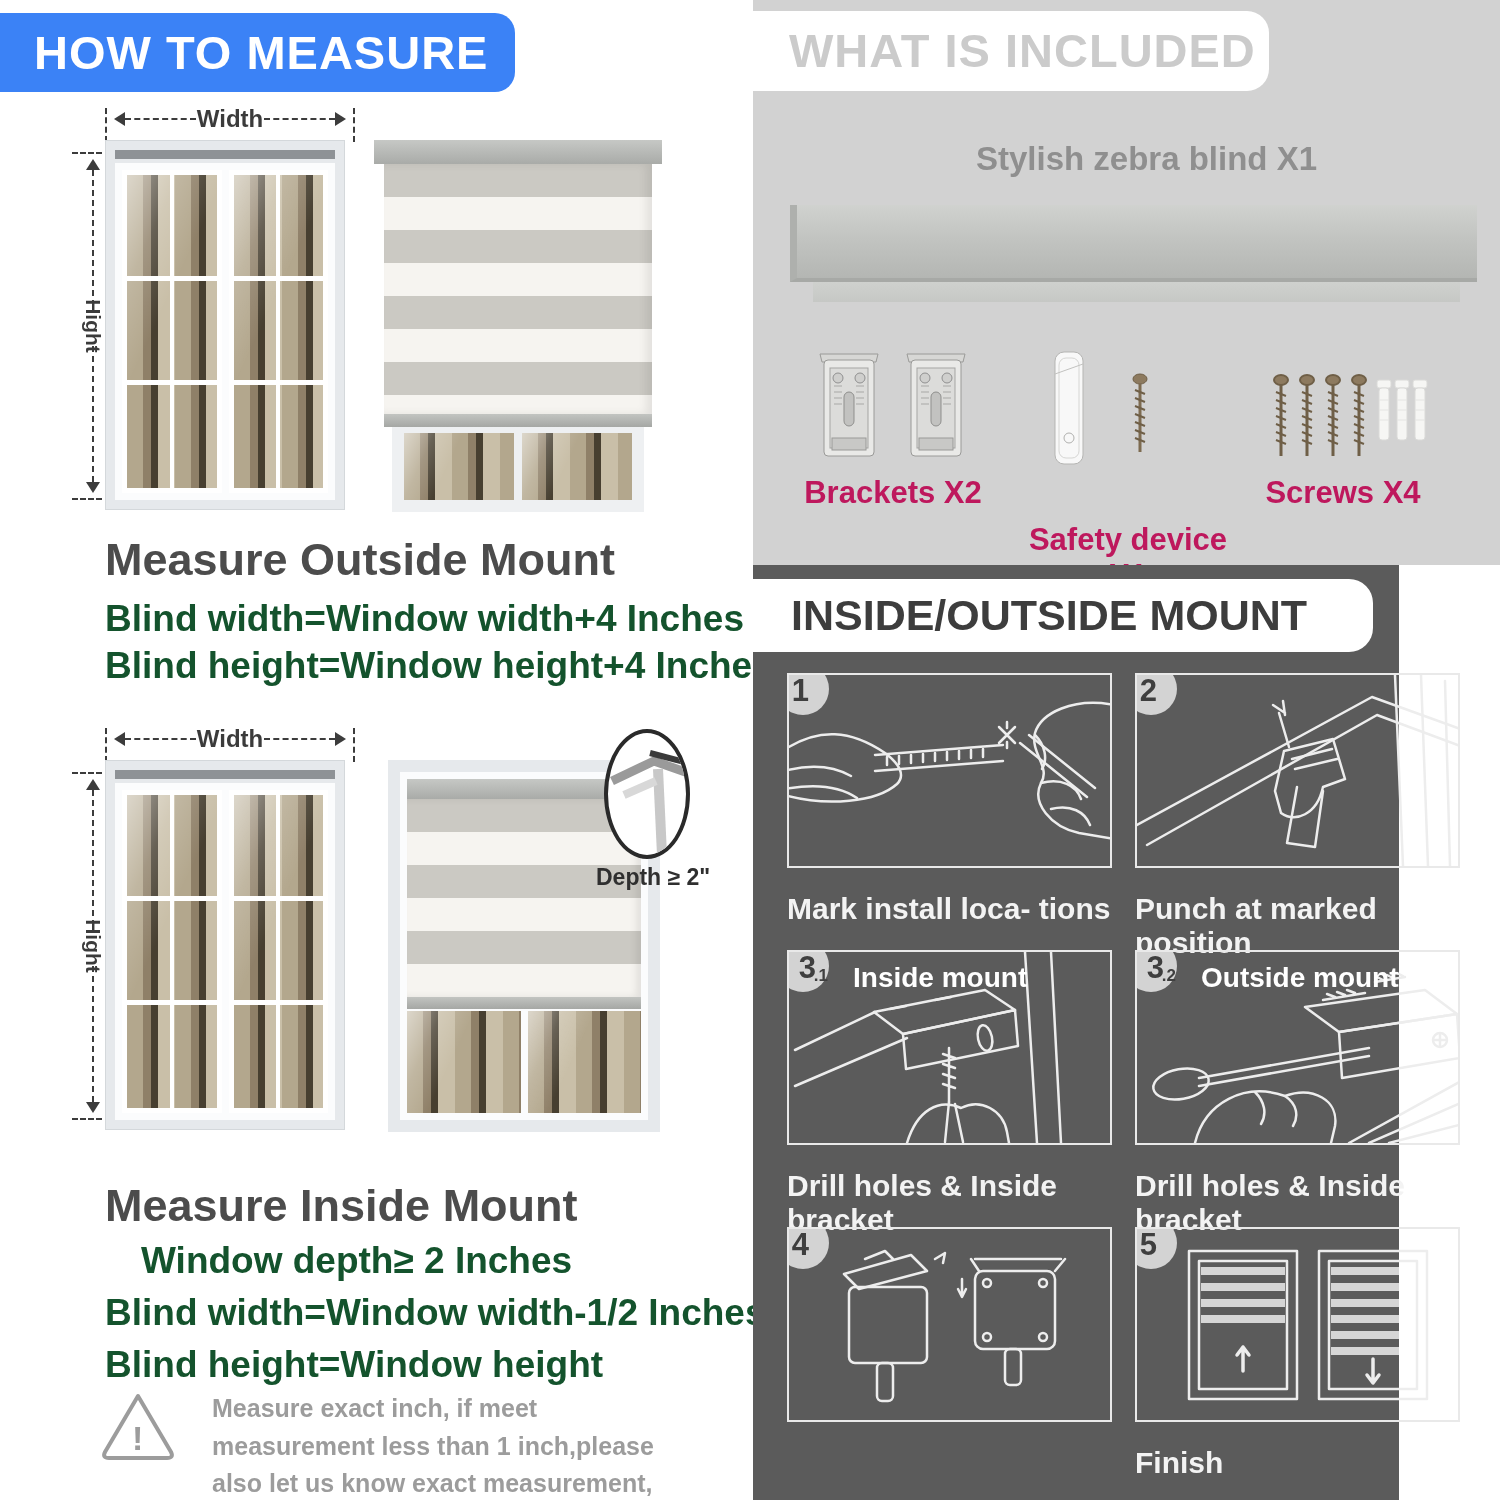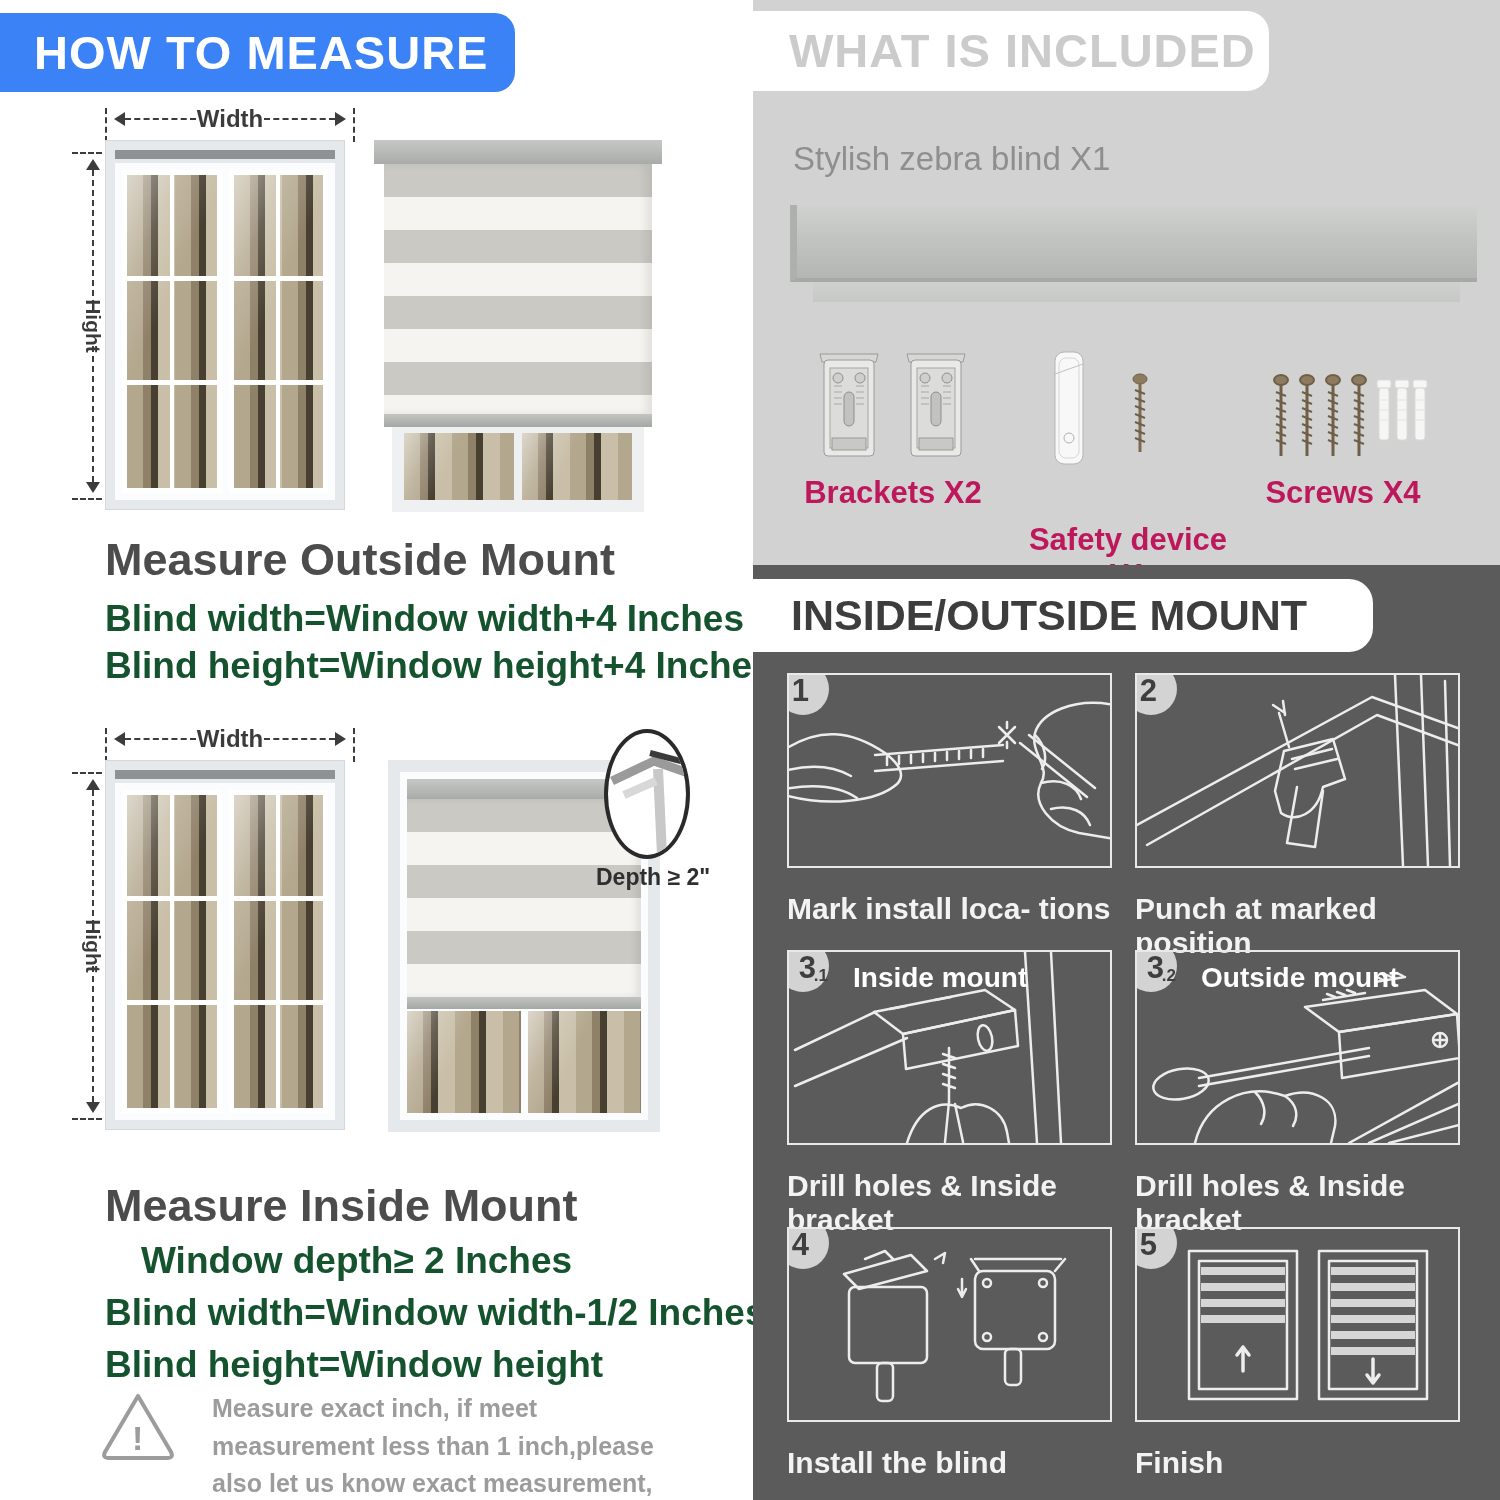--- a/index.html
+++ b/index.html
@@ -8,21 +8,21 @@
   .abs{position:absolute;}
 
   
   .hdr-measure{left:0;top:13px;width:515px;height:79px;background:#3b82f6;
     border-radius:0 20px 20px 0;color:#ffffff;font-size:47px;font-weight:bold;
     line-height:79px;padding-left:34px;box-sizing:border-box;letter-spacing:1px;}
   .sec-top{left:753px;top:0;width:747px;height:565px;background:#d2d2d2;}
   .hdr-included{left:0;top:11px;width:516px;height:80px;background:#ffffff;
     border-radius:0 22px 22px 0;color:#cbcbcb;font-size:47px;font-weight:bold;
     line-height:80px;padding-left:36px;box-sizing:border-box;letter-spacing:1px;}
-  .sec-dark{left:753px;top:565px;width:747px;height:935px;background:#5b5b5b;}
+  .sec-dark{left:753px;top:565px;width:646px;height:935px;background:#5b5b5b;}
   .hdr-mount{left:0;top:14px;width:620px;height:73px;background:#ffffff;
     border-radius:0 24px 24px 0;color:#3d3d3d;font-size:43px;font-weight:bold;
     line-height:73px;padding-left:38px;box-sizing:border-box;}
 
   
   .h2{font-size:45px;font-weight:bold;color:#4c4c4c;}
   .formula{font-size:37px;font-weight:bold;color:#14532d;}
   .warn-text{font-size:25px;font-weight:bold;color:#9c9c9c;line-height:1.5;}
   .warn-bang{font-size:34px;font-weight:bold;color:#9c9c9c;}
 
@@ -66,21 +66,21 @@
   .blind-in .cassette{height:20px;background:linear-gradient(180deg,#c6c8c5,#a9aba8);}
   .blind-in .fabric{height:198px;box-shadow:inset -5px 0 7px rgba(0,0,0,.08);}
   .blind-in .rail{height:12px;background:linear-gradient(180deg,#c2c4c1,#a5a7a4);}
   .blind-in .glassrow{flex:1;display:flex;gap:7px;margin-top:2px;}
   .blind-in .pane{flex:1;}
 
   .depth-circle{width:86px;height:130px;border-radius:50%;background:#ffffff;border:4px solid #2a2a2a;box-sizing:border-box;overflow:hidden;}
   .depth-lbl{font-size:23px;font-weight:bold;color:#2f2f2f;}
 
   
-  .blind-title{font-size:33px;font-weight:normal;color:#8f8f8f;text-align:left;}
+  .blind-title{font-size:33px;font-weight:bold;color:#8f8f8f;text-align:center;}
   .cassette-big{background:linear-gradient(180deg,#d0d2cf 0%,#c2c4c1 45%,#b4b6b3 100%);
     border-left:7px solid #aeb0ad;border-bottom:4px solid #a7a9a6;box-sizing:border-box;}
   .cassette-big2{background:linear-gradient(180deg,#cfd1ce,#c6c8c5);}
   .item-lbl{font-size:31px;font-weight:bold;color:#be185d;text-align:center;}
 
   
   .panel{position:absolute;width:325px;height:195px;border:2px solid #e9e9e9;box-sizing:border-box;overflow:hidden;}
   .badge{position:absolute;left:-12px;top:-12px;width:52px;height:52px;border-radius:50%;background:#d3d3d3;}
   .badge .num{position:absolute;right:13px;bottom:6px;font-size:31px;font-weight:bold;color:#3f3f3f;}
   .badge .sub{position:absolute;right:1px;bottom:6px;font-size:17px;font-weight:bold;color:#3f3f3f;}
@@ -405,21 +405,20 @@
         <circle cx="198" cy="108" r="4"></circle>
           <circle cx="254" cy="108" r="4"></circle>
         <rect x="216" y="120" width="16" height="36" rx="5"></rect>
         <path d="M173,50 v16 M169,60 l4,8 l4,-8"></path>
       </svg>
       <div class="badge">
         <span class="num shift">4</span>
         <span class="sub"></span>
       </div>
     </div>
-    <div class="caption" style="left:34px;top:869px;">Install the blind</div>
 
     <div class="panel" style="left:382px;top:662px;">
       <svg class="lineart" width="321" height="191" viewBox="0 0 321 191">
         <rect x="52" y="22" width="108" height="148"></rect>
         <rect x="62" y="32" width="88" height="128"></rect>
         <g stroke="none" fill="rgba(255,255,255,0.75)">
           <rect x="64" y="38" width="84" height="8"></rect>
             <rect x="64" y="54" width="84" height="8"></rect>
           <rect x="64" y="70" width="84" height="8"></rect>
             <rect x="64" y="86" width="84" height="8"></rect>

